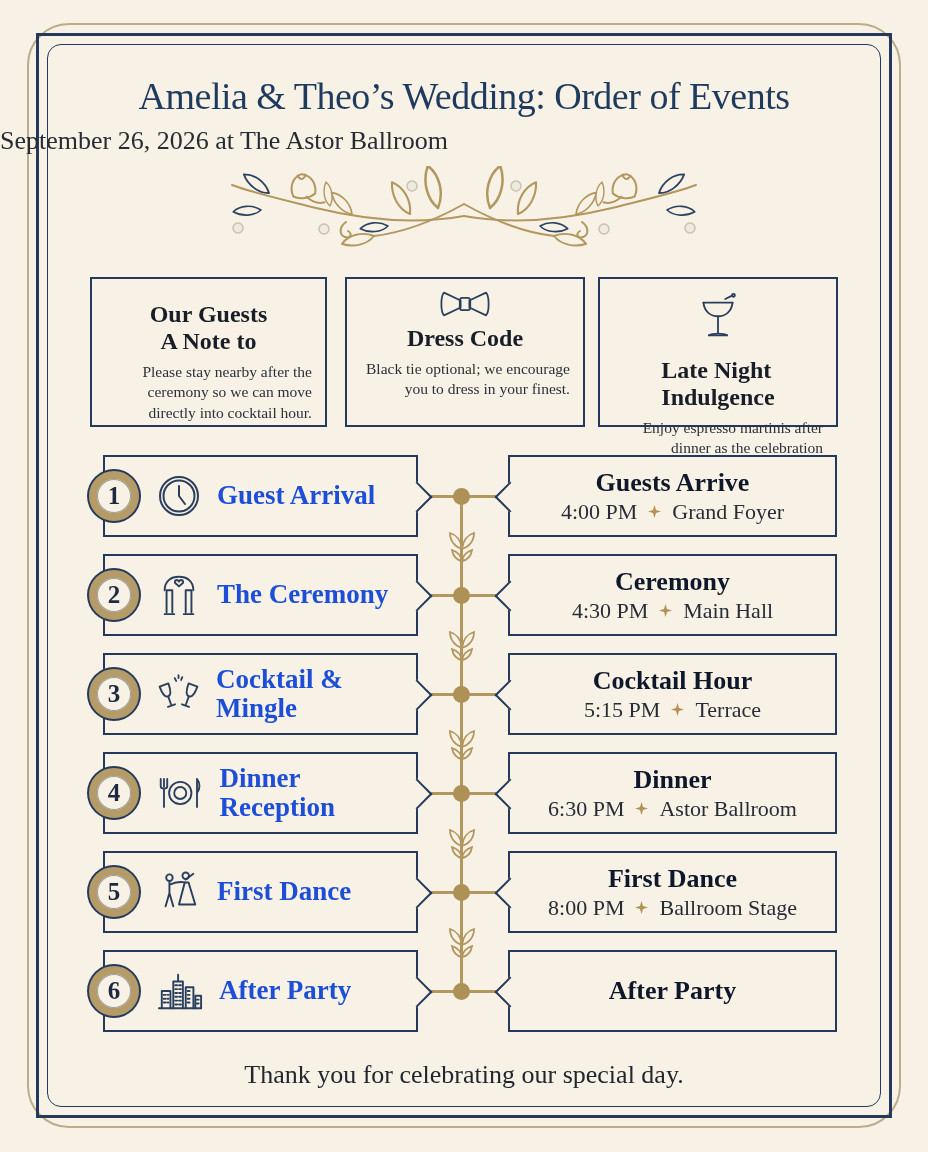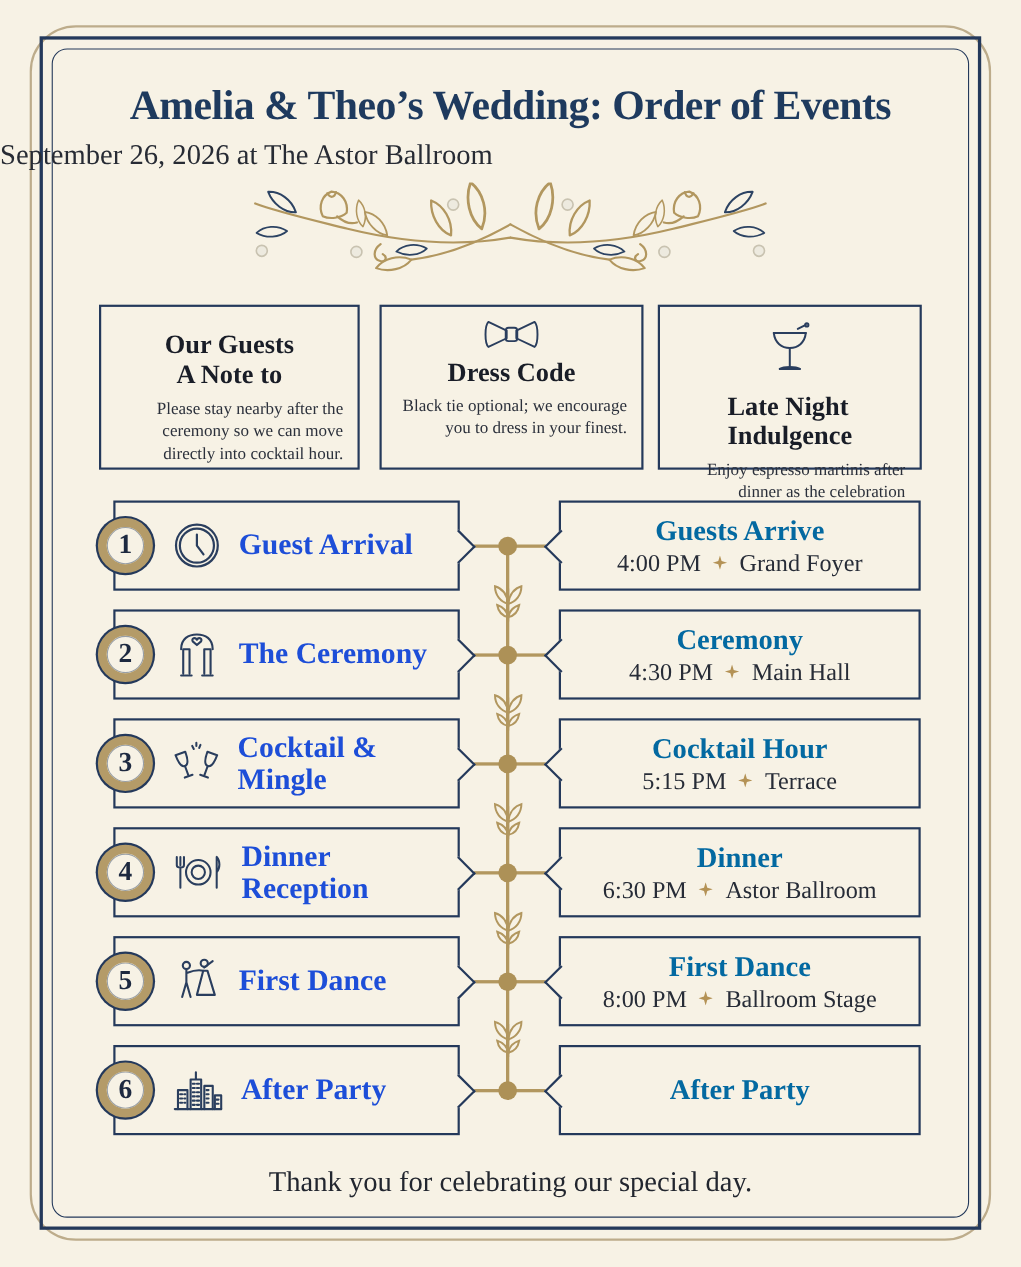--- a/index.html
+++ b/index.html
@@ -7,21 +7,21 @@
           font-family:"Liberation Serif","DejaVu Serif",serif;color:#1b202c;}
   
   .frame-tan{position:absolute;left:27px;top:23px;right:27px;bottom:24px;
              border:2px solid #bdac8b;border-radius:42px;}
   .frame-navy{position:absolute;left:36px;top:33px;right:36px;bottom:34px;
               border:3px solid #24395b;}
   .frame-inner{position:absolute;left:47px;top:44px;right:47px;bottom:45px;
                border:1.5px solid #24395b;border-radius:14px;}
   
   .title{position:absolute;top:74px;left:0;right:0;text-align:center;
-         font-size:38px;font-weight:700;color:#1e3a5e;letter-spacing:-0.5px;}
+         font-size:38px;font-weight:400;color:#1e3a5e;letter-spacing:-0.5px;}
   .subtitle{position:absolute;top:126px;left:0;right:0;text-align:left;
             font-size:26px;color:#272b34;}
   .divider{position:absolute;top:166px;left:229px;}
   .divider .g{stroke:#b2975f;fill:none;stroke-width:2;stroke-linecap:round;stroke-linejoin:round;}
   .divider .n{stroke:#2c4363;fill:none;stroke-width:2;stroke-linecap:round;stroke-linejoin:round;}
   .divider .p{fill:#edeadf;stroke:#c9c3b1;stroke-width:1.5;}
   
   .card{position:absolute;top:277px;height:150px;border:2.5px solid #24395b;background:#f7f2e5;
         box-sizing:border-box;text-align:center;}
   .card-title{font-size:24px;font-weight:700;line-height:1.12;color:#191d27;}
@@ -40,21 +40,21 @@
   .box-right{left:405px;width:329px;display:flex;flex-direction:column;align-items:center;justify-content:center;gap:5px;}
   .chev{position:absolute;width:20px;height:20px;background:#f7f2e5;top:50%;margin-top:-10px;transform:rotate(45deg);}
   .chev-r{right:-11.5px;border-top:2.5px solid #24395b;border-right:2.5px solid #24395b;}
   .chev-l{left:-11.5px;border-bottom:2.5px solid #24395b;border-left:2.5px solid #24395b;}
   .badge{position:absolute;left:-16px;top:50%;transform:translateY(-50%);
          width:34px;height:34px;border:8px solid #b49b68;border-radius:50%;background:#f7f2e5;
          box-shadow:0 0 0 2px #24395b, inset 0 0 0 1px rgba(36,57,91,.45);
          display:flex;align-items:center;justify-content:center;
          font-size:25px;font-weight:700;color:#1d2940;}
   .llabel{font-size:27px;font-weight:700;line-height:1.08;color:#1d4ed8;max-width:200px;font-family:Liberation Serif, serif;}
-  .rtitle{font-size:26px;font-weight:700;color:#0369a1;line-height:1;}
+  .rtitle{font-size:26px;font-weight:700;color:#0f172a;line-height:1;}
   .rdetail{display:flex;align-items:center;gap:11px;font-size:22px;color:#272c37;line-height:1;}
   
   .footer{position:absolute;top:1060px;left:0;right:0;text-align:center;font-size:26px;color:#22262f;}
 </style>
 </head>
 <body>
 
 <div class="poster">
 
   <div class="frame-tan"></div>

